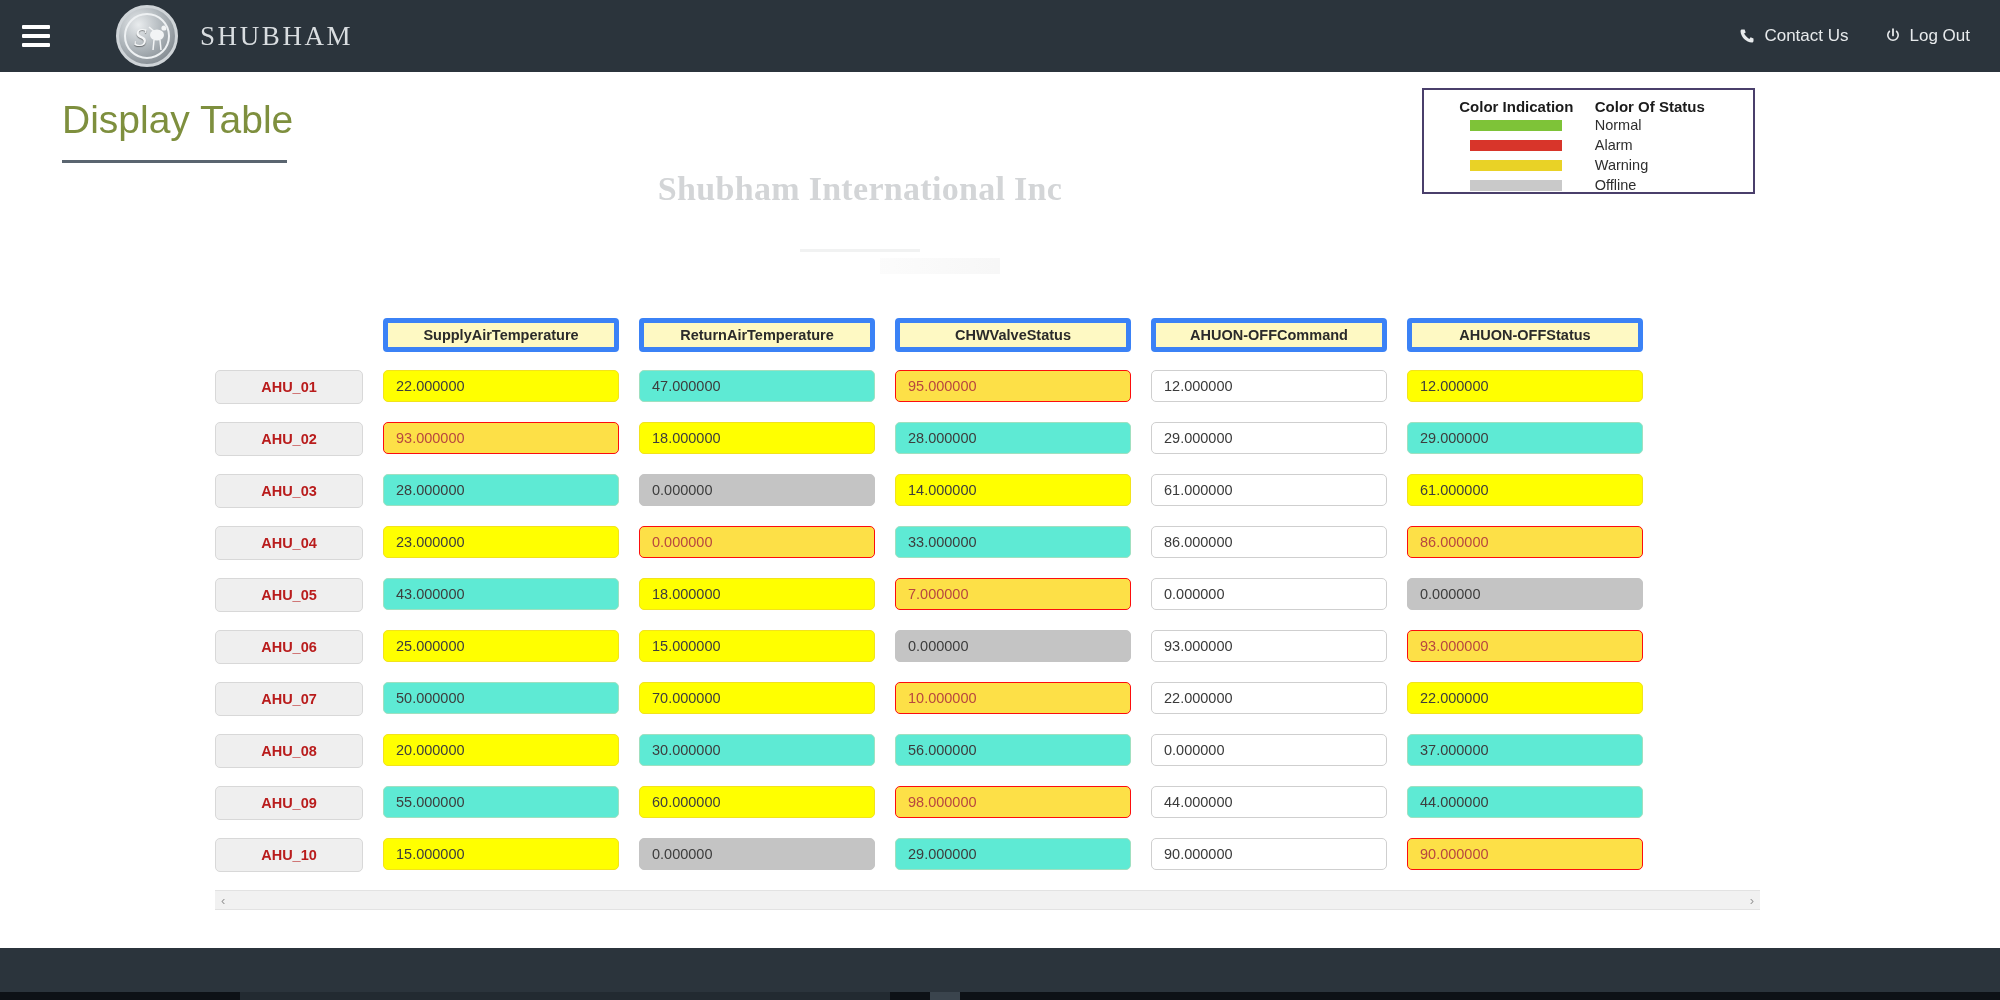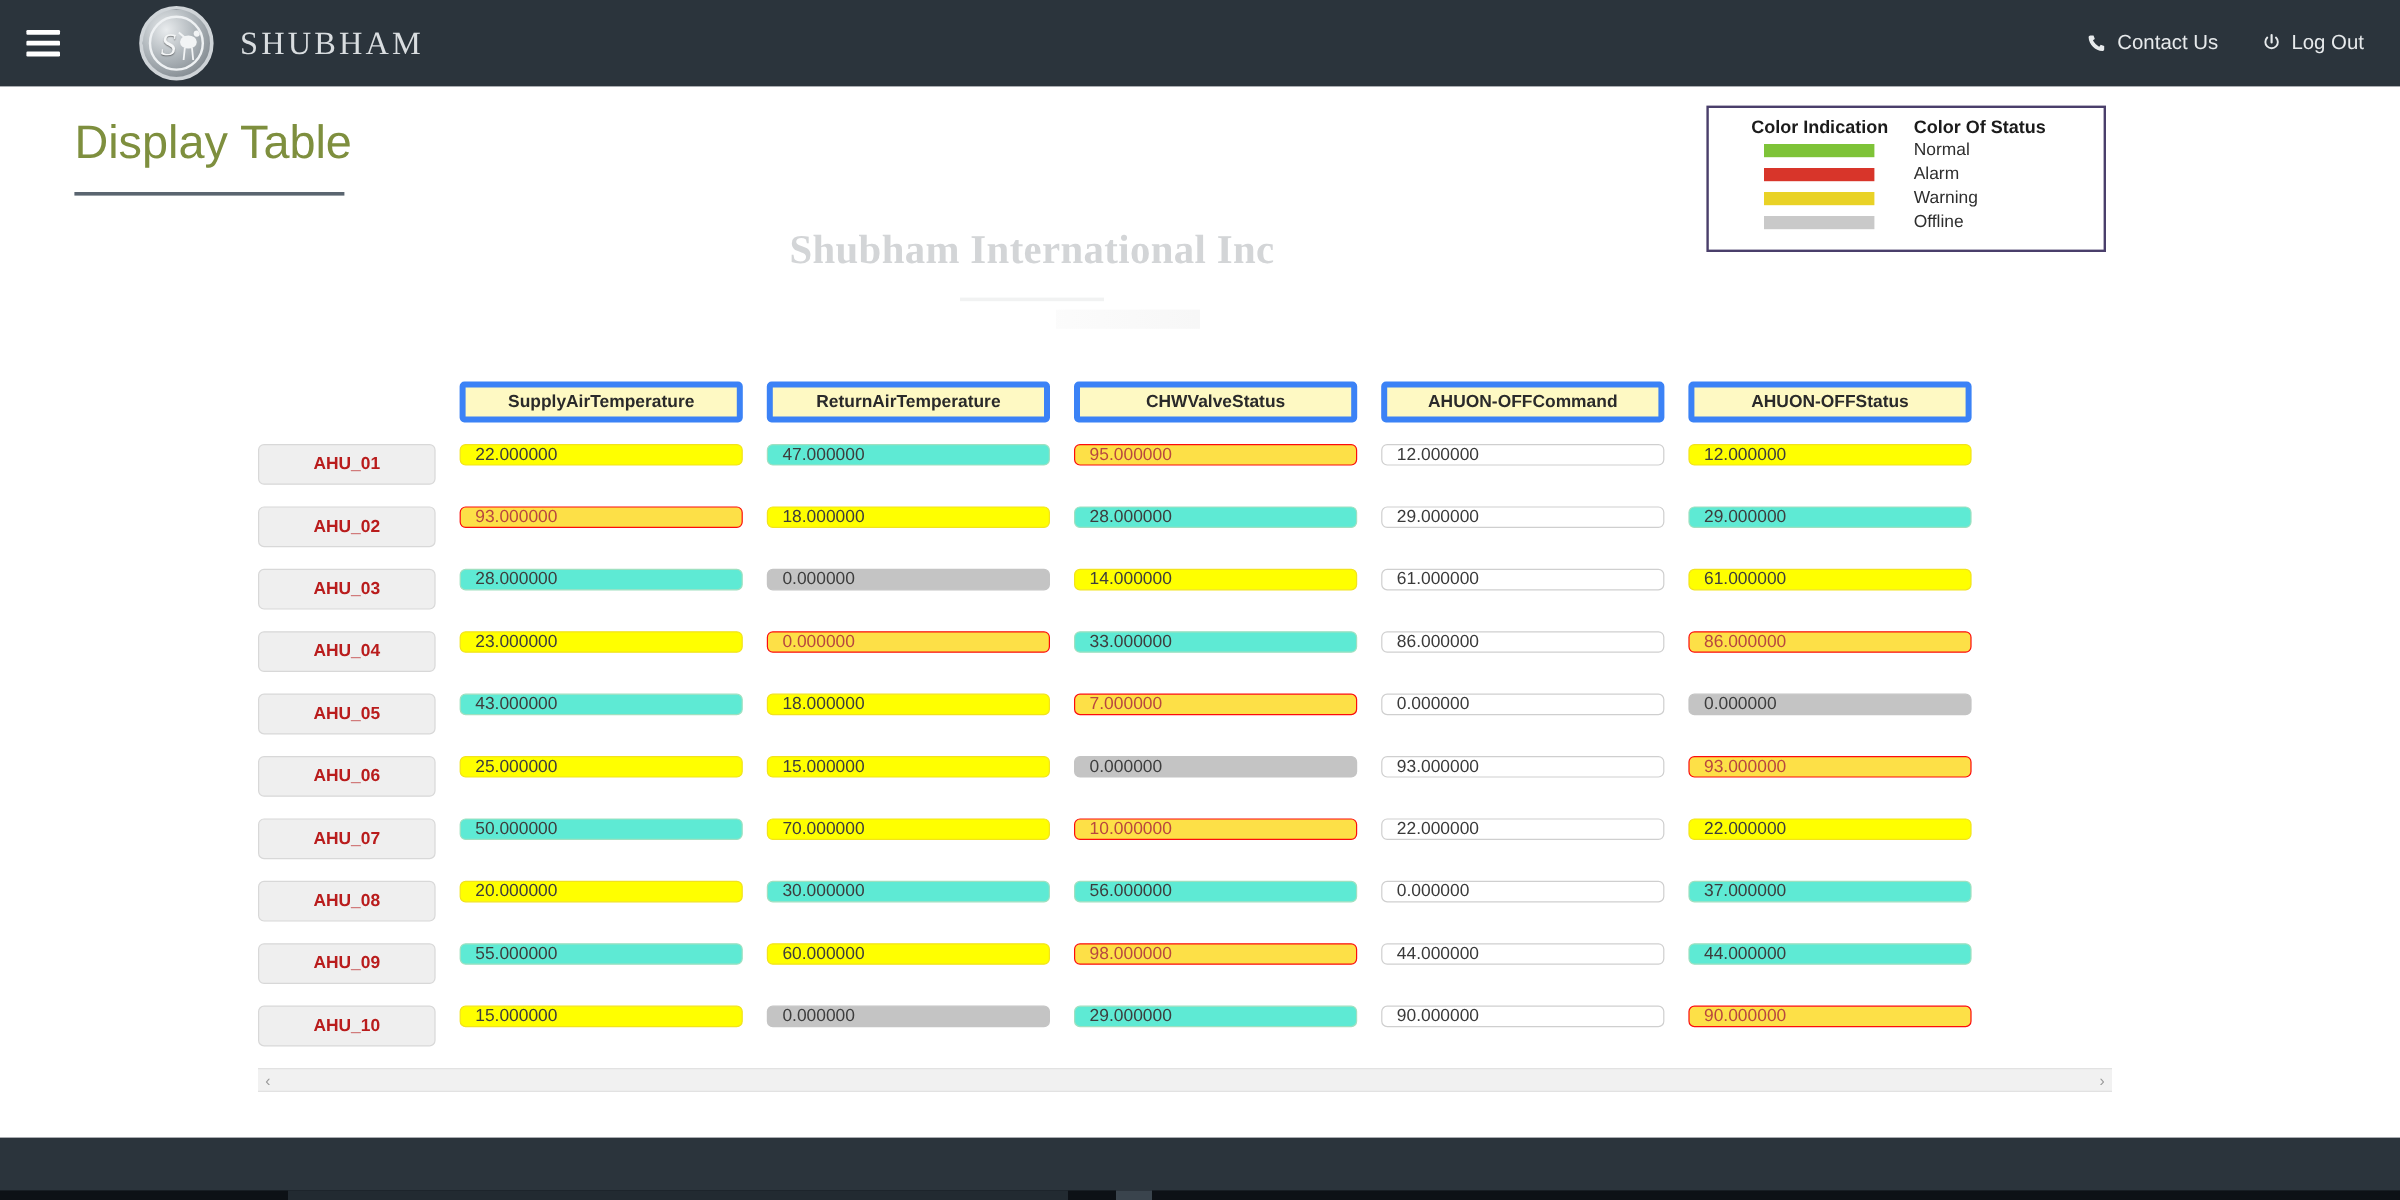--- a/index.html
+++ b/index.html
@@ -58,35 +58,35 @@
     padding-bottom: 10px;
   }
   .title-rule {
     position:absolute; left: 62px; top: 160px;
     width: 225px; height: 3px; background:#5a6570;
   }
 
   
   .legend {
     position:absolute; left: 1422px; top: 88px;
-    width: 333px; height: 122px;
+    width: 333px; height: 106px;
     border: 2px solid #4a3f6b; background:#fff;
     padding: 8px 0 0 0;
   }
   .legend-head { display:flex; padding: 0 14px; font-size:15px; font-weight:bold; color:#1b1b1b; }
   .legend-head .c1 { width: 163px; text-align:center; }
   .legend-head .c2 { width: 150px; }
   .legend-row { display:flex; align-items:center; padding: 2px 14px; font-size:14.5px; color:#2e2e2e; }
   .legend-row .swatchcell { width: 163px; display:flex; justify-content:center; }
   .legend-row .swatch { width: 92px; height: 11px; }
   .legend-row .lbl { width: 150px; }
 
   
   .watermark {
-    position:absolute; left: 0; top: 190px; width: 1720px;
+    position:absolute; left: 0; top: 170px; width: 1720px;
     text-align: center; font-size: 34px; font-weight: bold;
     color: #d3d5d7; font-family:"Liberation Serif", serif;
     letter-spacing: .3px;
   }
   .watermark-ghost1 {
     position:absolute; left: 0; top: 238px; width: 1720px; text-align:center;
     height: 10px;
   }
   .watermark-ghost1::after {
     content:""; display:inline-block; width: 120px; height: 3px; background:#f1f2f2;
@@ -110,21 +110,21 @@
   }
   .hcell.spacer { background: transparent; border: none; }
 
   .rowlabel {
     height: 34px; margin-bottom: 18px;
     background:#efefef; border:1px solid #d8d8d8; border-radius:5px;
     display:flex; align-items:center; justify-content:center;
     font-size:14.5px; font-weight:bold; color:#b91c1c;
   }
   .cell {
-    height: 18px; margin-bottom: 18px;
+    height: 32px; margin-bottom: 18px;
     border-radius: 5px; display:flex; align-items:center;
     padding-left: 12px; font-size: 14.5px; color:#3d3d3d;
     border: 1px solid transparent;
   }
   .cell.normal  { background:#5eead4; border-color:#9fe0c0; }
   .cell.warning { background:#ffff00; border-color:#f2e31c; }
   .cell.alarm   { background:#fde047; border-color:#fc0d0d; color:#b8473f; }
   .cell.offline { background:#c4c4c4; border-color:#c4c4c4; }
   .cell.input   { background:#ffffff; border:1px solid #cfcfcf; color:#3a3a3a; }
 

